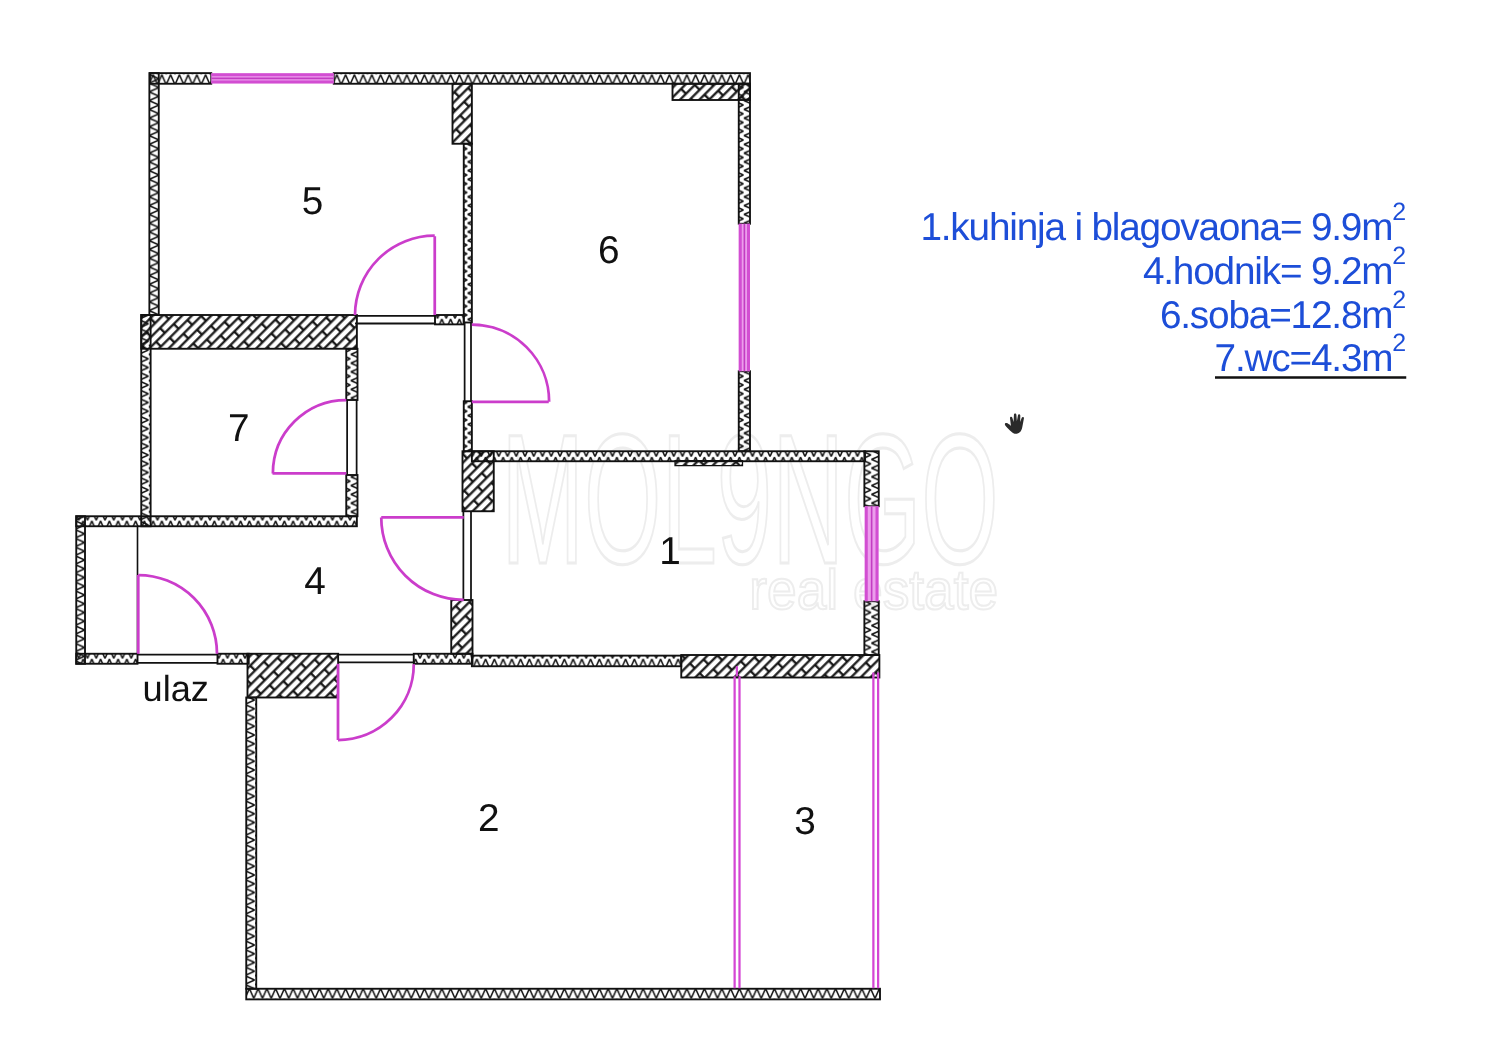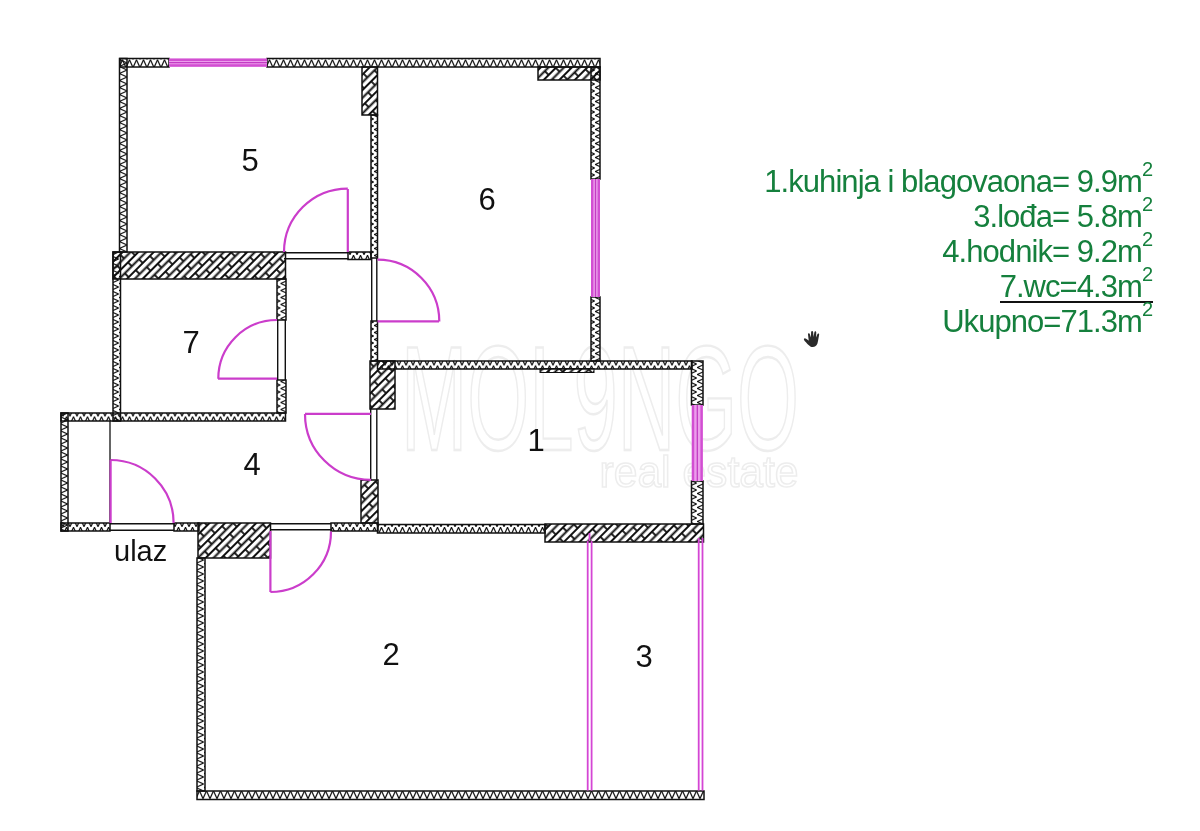--- a/index.html
+++ b/index.html
@@ -1,18 +1,18 @@
 <!DOCTYPE html>
 <html><head>
 <meta charset="utf-8">
 <style>
 html,body{margin:0;padding:0;background:#fff;width:1200px;height:831px;overflow:hidden;}
 body{font-family:"Liberation Sans", sans-serif;}
 #plan{position:absolute;left:0;top:0;}
-#areas{position:absolute;top:164px;right:47px;text-align:right;font-size:31px;line-height:35px;letter-spacing:-0.95px;color:#15803d;white-space:nowrap;}
+#areas{position:absolute;top:164px;right:75px;text-align:right;font-size:31px;line-height:35px;letter-spacing:-0.95px;color:#1d4ed8;white-space:nowrap;}
 #areas .sup{font-size:20px;line-height:0;position:relative;top:-16px;letter-spacing:0;}
 #areas .ul{border-bottom:2.4px solid #111;display:inline-block;line-height:28px;text-align:right;}
 </style>
 </head>
 <body>
 
 <svg id="plan" width="1200" height="831" viewBox="0 0 1200 831">
 <defs>
 <pattern id="zz" width="7" height="8.5" patternUnits="userSpaceOnUse">
   <path d="M0,8.2 L3.5,0.3 L7,8.2 M-3.5,0.3 L0,8.2 M7,8.2 L10.5,0.3" stroke="#111" stroke-width="1.2" fill="none"></path>
@@ -206,17 +206,16 @@
 <text x="114" y="561" font-size="29">ulaz</text>
 </g>
 
 <g transform="translate(803,328) scale(1.25)" fill="#2a2a2a">
 <path d="M1.5,10.5 C0.2,9.3 0.6,8.2 1.8,8.3 C2.6,8.4 3.6,9.2 4.2,9.8 L4.6,10.2 L4.0,5.2 C3.9,4.1 5.2,3.9 5.5,4.9 L6.3,7.6 L6.5,3.2 C6.6,2.0 8.0,2.0 8.1,3.2 L8.4,7.2 L9.1,3.4 C9.3,2.3 10.6,2.5 10.6,3.6 L10.5,7.6 L11.5,5.0 C11.9,4.0 13.1,4.4 12.9,5.4 L12.0,10.3 C11.6,13.2 10.5,15.0 8.0,15.2 C5.8,15.4 4.0,13.0 1.5,10.5 Z"></path>
 </g>
 </svg>
 
 <div id="areas">
 <div>1.kuhinja i blagovaona= 9.9m<span class="sup">2</span></div>
-<div>3.lođa= 5.8m<span class="sup">2</span></div>
 <div>4.hodnik= 9.2m<span class="sup">2</span></div>
+<div>6.soba=12.8m<span class="sup">2</span></div>
 <div><span class="ul">7.wc=4.3m<span class="sup">2</span></span></div>
-<div>Ukupno=71.3m<span class="sup">2</span></div>
 </div>
 
 </body></html>

